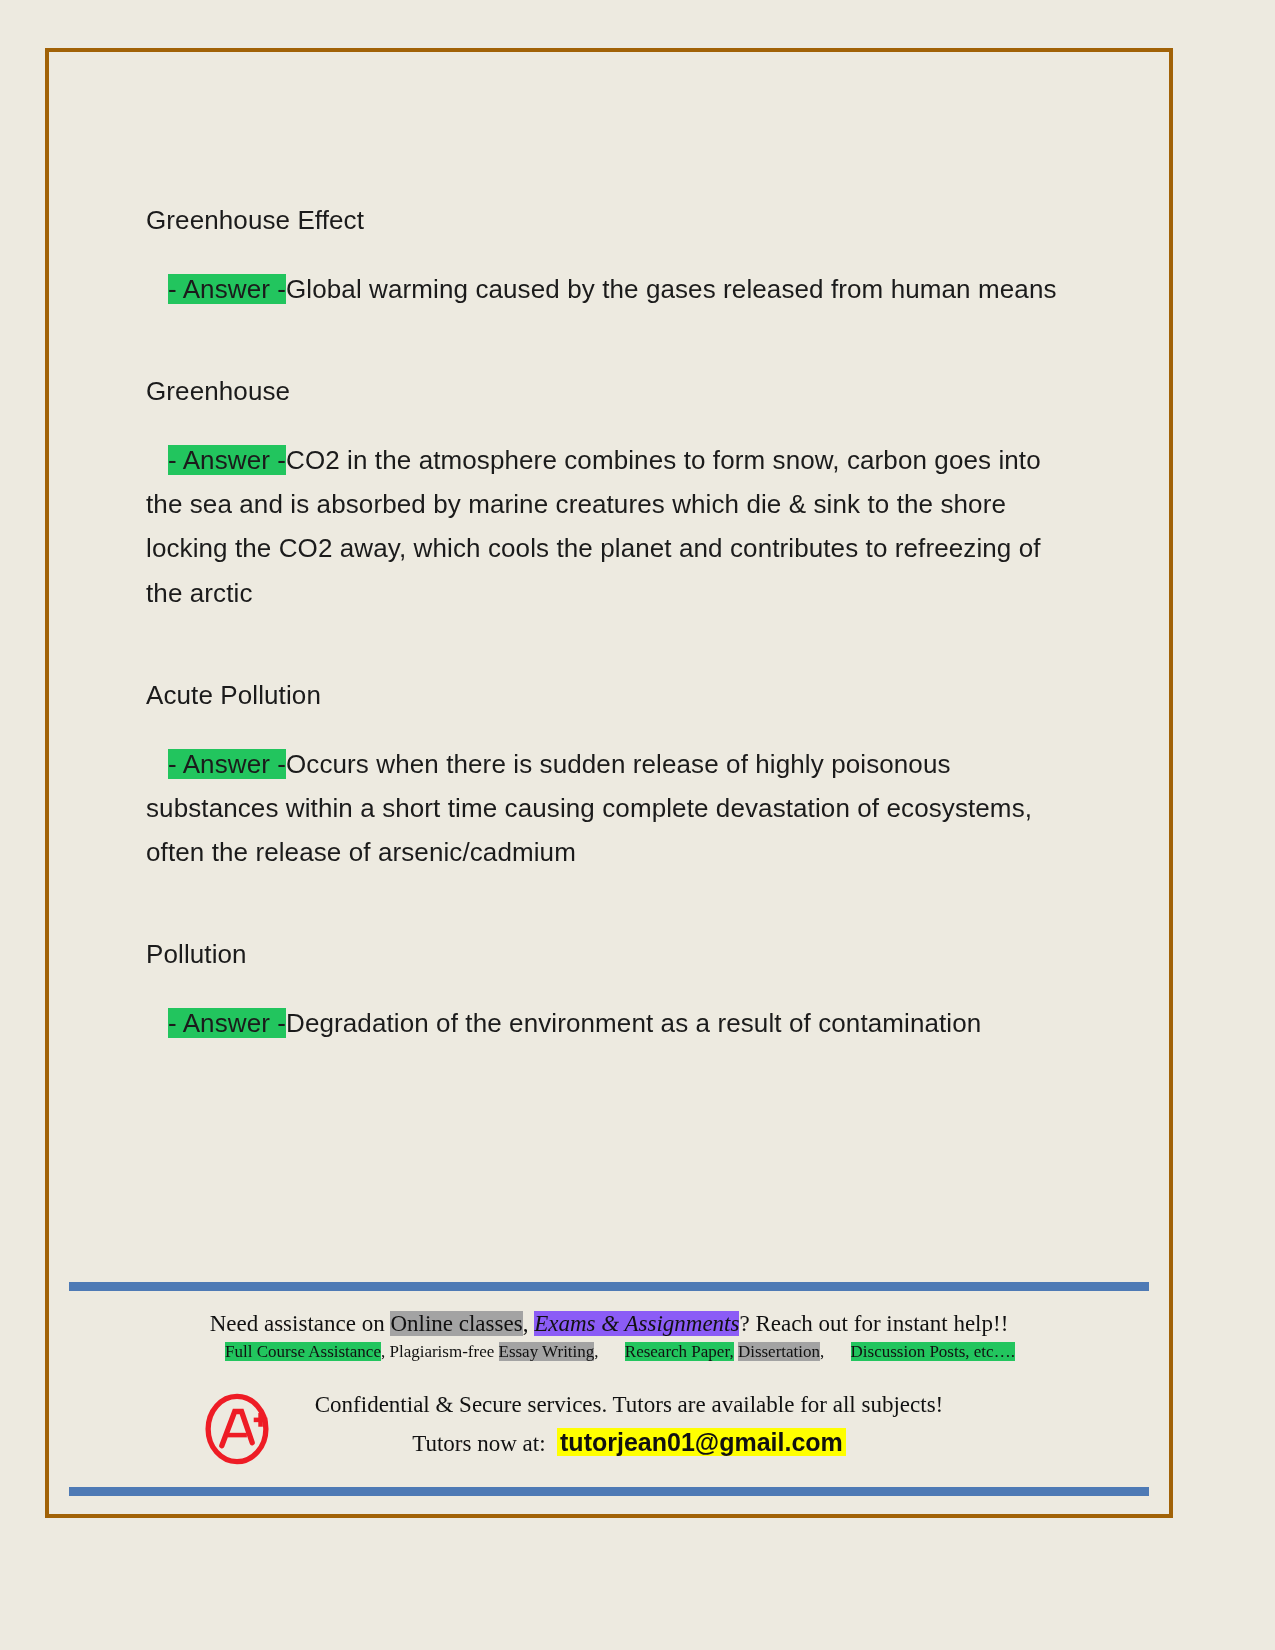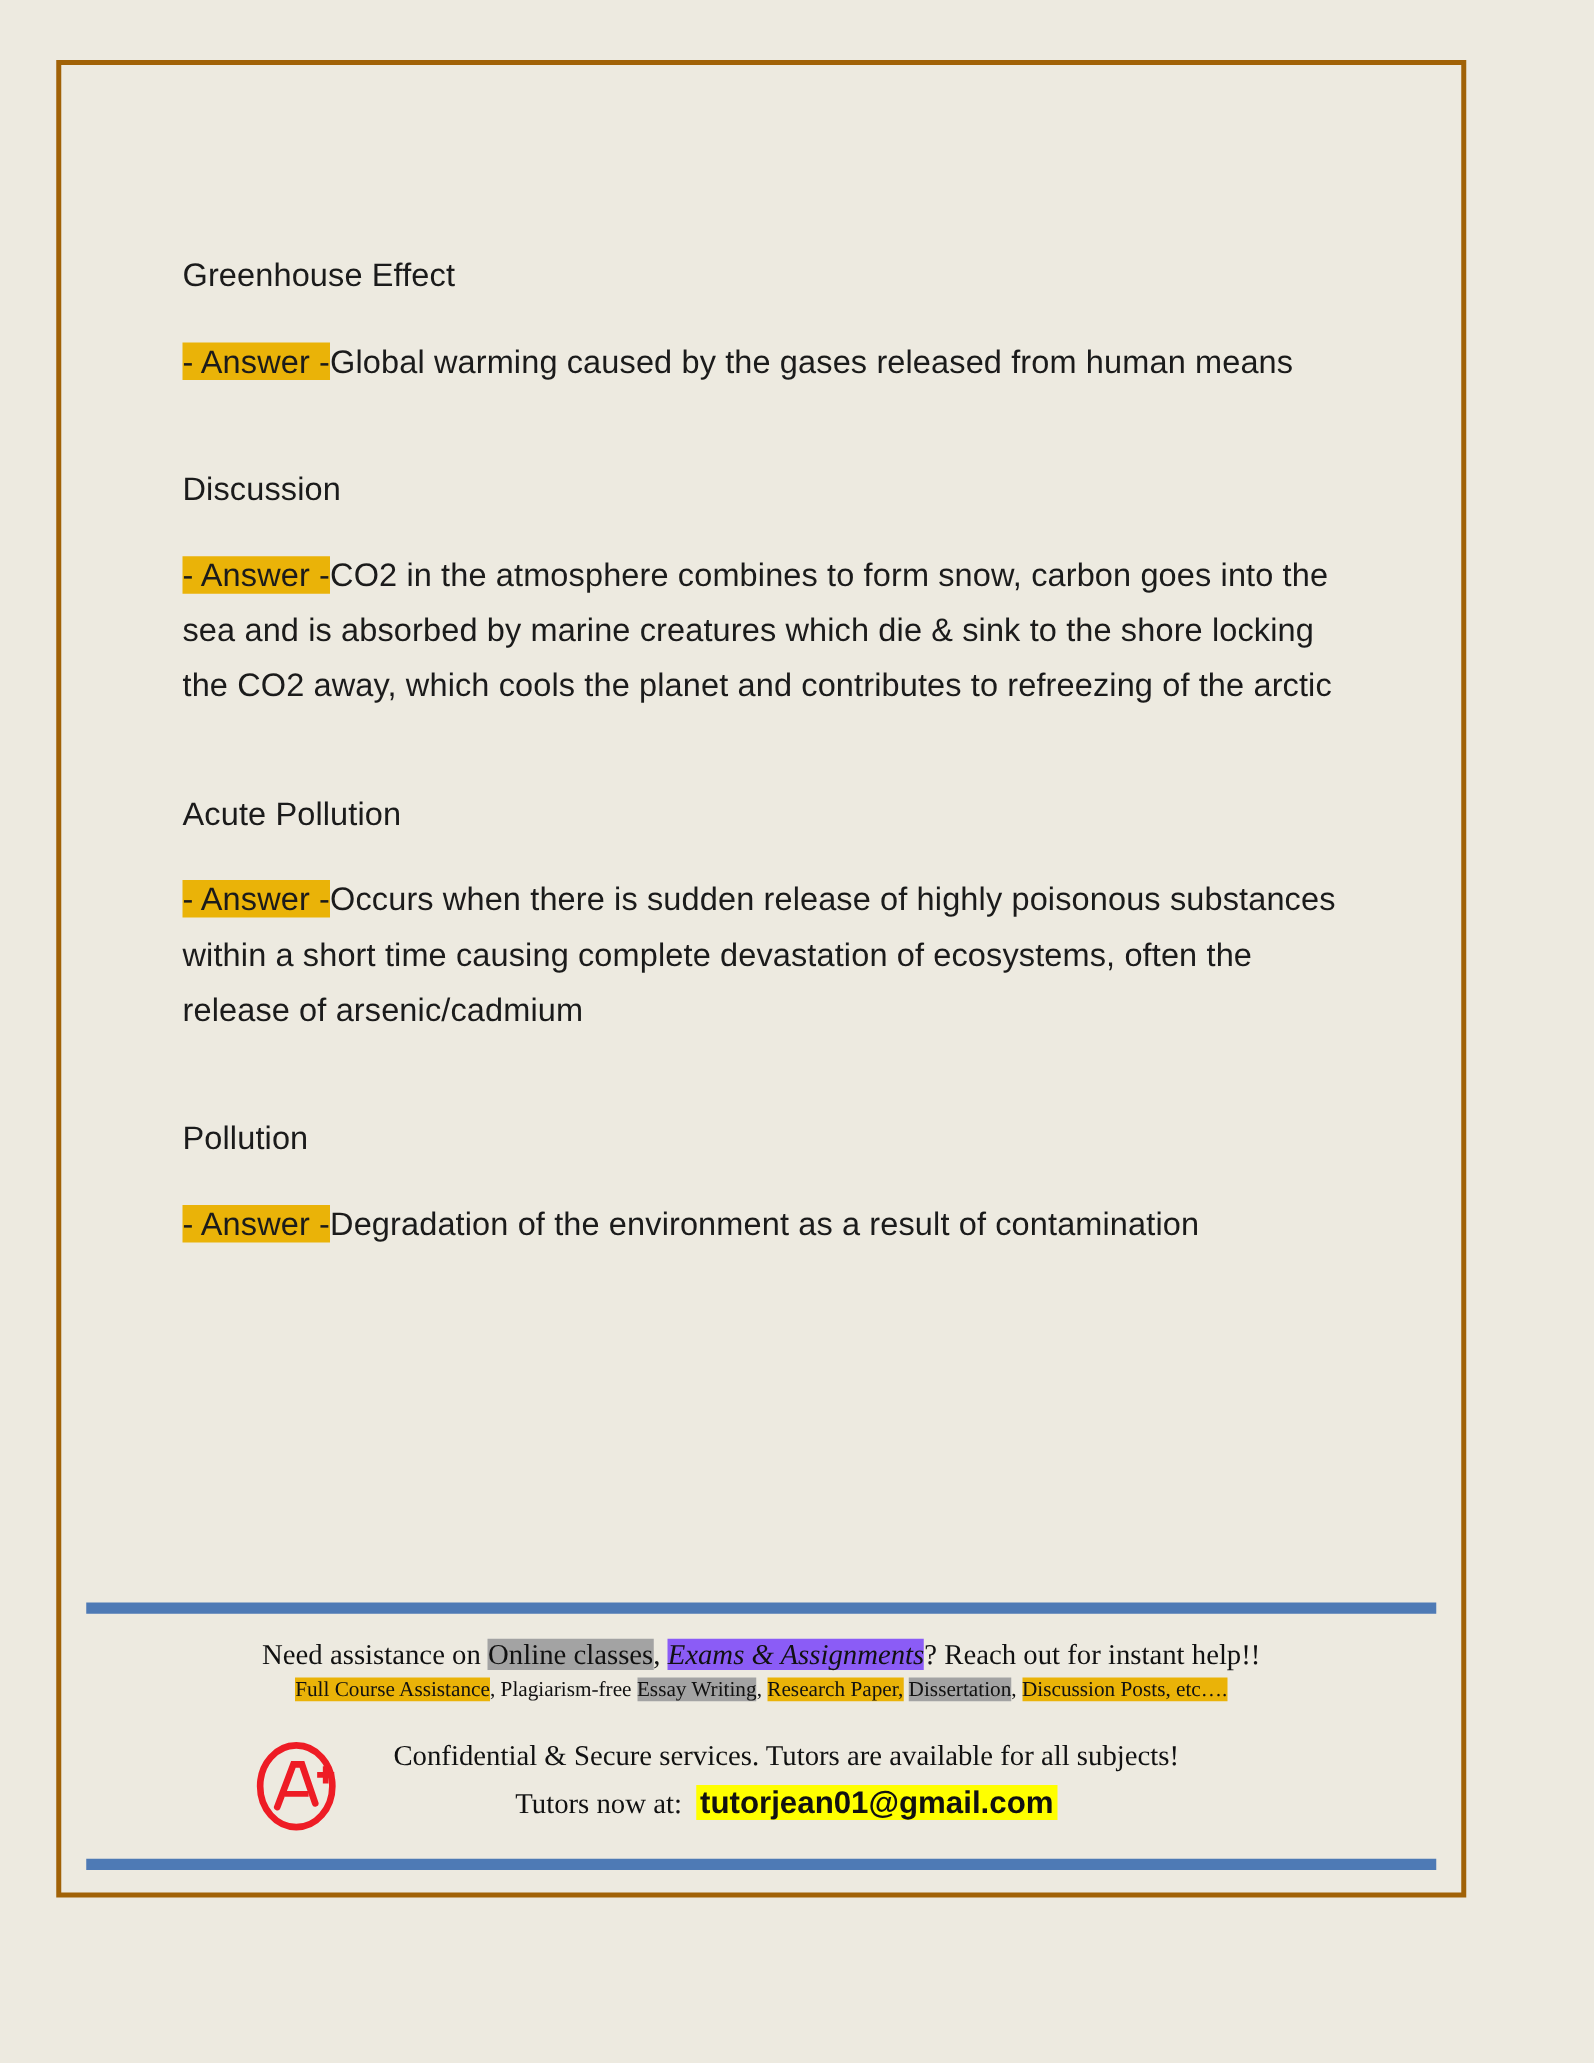--- a/index.html
+++ b/index.html
@@ -41,21 +41,21 @@
   }
 
   .answer {
     font-size: 26px;
     color: #1b1b1b;
     line-height: 1.70;
     margin: 0;
     letter-spacing: 0.1px;
   }
 
-  .hl-yellow { background: #eab308; }
+  .hl-yellow { background: #22c55e; margin-left: 22px; }
   .hl-cyan   { background: #a3a3a3; }
   .hl-green  { background: #8b5cf6; font-style: italic; }
 
   .block { margin-bottom: 62px; }
   .block:last-of-type { margin-bottom: 0; }
 
   
   .footer {
     position: absolute;
     left: 20px;
@@ -122,21 +122,21 @@
 <div class="page-outer">
 
   <div class="content">
 
     <div class="block">
       <p class="term">Greenhouse Effect</p>
       <p class="answer"><span class="hl-yellow">- Answer -</span><span>Global warming caused by the gases released from human means</span></p>
     </div>
 
     <div class="block">
-      <p class="term">Discussion</p>
+      <p class="term">Greenhouse</p>
       <p class="answer"><span class="hl-yellow">- Answer -</span><span>CO2 in the atmosphere combines to form snow, carbon goes into the sea and is absorbed by marine creatures which die &amp; sink to the shore locking the CO2 away, which cools the planet and contributes to refreezing of the arctic</span></p>
     </div>
 
     <div class="block">
       <p class="term">Acute Pollution</p>
       <p class="answer"><span class="hl-yellow">- Answer -</span><span>Occurs when there is sudden release of highly poisonous substances within a short time causing complete devastation of ecosystems, often the release of arsenic/cadmium</span></p>
     </div>
 
     <div class="block">
       <p class="term">Pollution</p>

